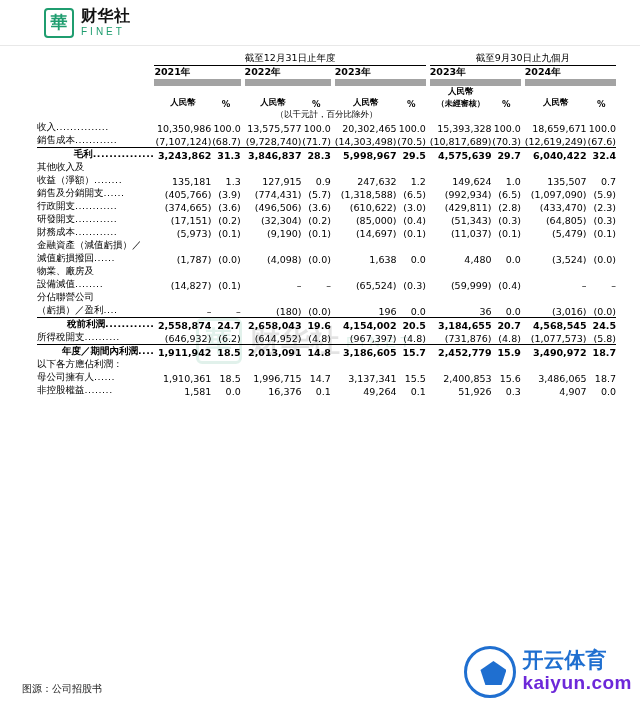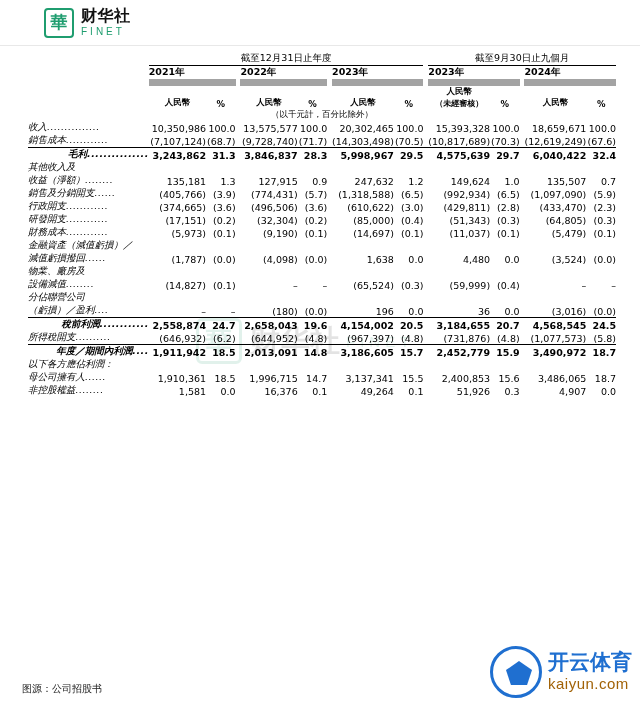--- a/index.html
+++ b/index.html
@@ -90,28 +90,28 @@
     width: 26px; height: 24px;
     background: #1f6fd0;
     clip-path: polygon(50% 0%, 100% 38%, 81% 100%, 19% 100%, 0% 38%);
   }
   .kaiyun-text { display: flex; flex-direction: column; }
   .kaiyun-cn {
     font-size: 21px; font-weight: bold; color: #1f6fd0;
     font-family: Liberation Serif, serif; line-height: 1.1;
   }
   .kaiyun-en {
-    font-size: 15px; color: #a16207; line-height: 1.2; letter-spacing: 0.5px;
+    font-size: 19px; color: #6d28d9; line-height: 1.2; letter-spacing: 0.5px; font-weight: bold;
   }
 
   
   .sheet {
     position: relative;
     z-index: 1;
-    padding: 6px 24px 0 28px;
+    padding: 6px 24px 0 37px;
   }
   table.fin {
     width: 100%;
     border-collapse: collapse;
     font-size: 9px;
     font-family: "DejaVu Sans", sans-serif;
     color: #000;
   }
   table.fin td, table.fin th { padding: 0; vertical-align: bottom; }
 
@@ -140,21 +140,20 @@
     text-align: center;
     font-size: 8.5px;
     padding: 7px 0 9px 0;
   }
 
   .lbl {
     text-align: left;
     white-space: nowrap;
     padding: 2.5px 0;
     font-size: 9.5px;
-    font-style: italic;
   }
   .lbl .dots { color: #000; letter-spacing: 0.5px; }
   .num {
     text-align: right;
     padding: 2.5px 6px 2.5px 0;
     white-space: nowrap;
     font-size: 9.5px;
   }
   .pct {
     text-align: right;

